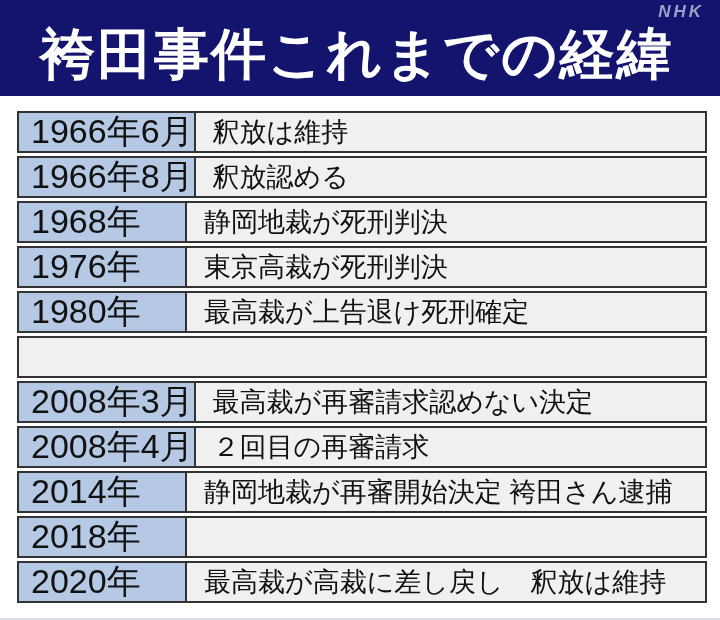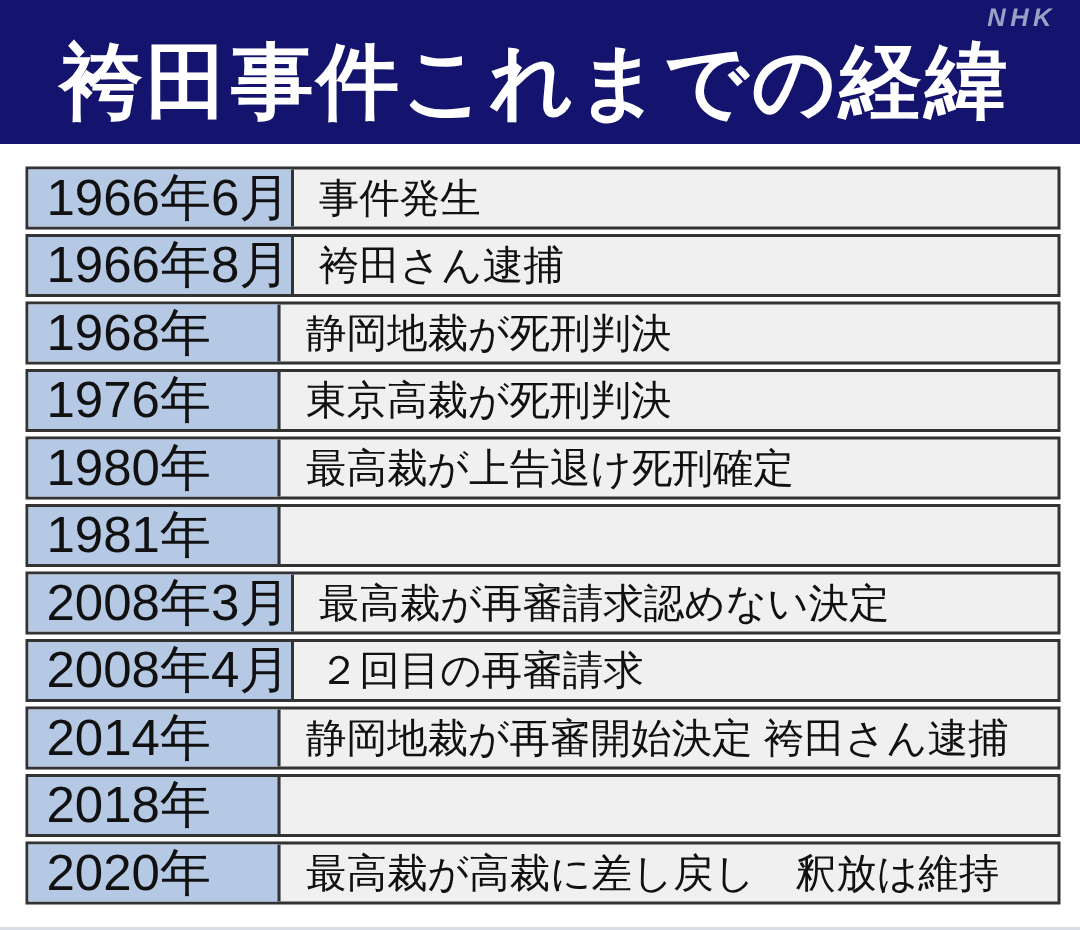--- a/index.html
+++ b/index.html
@@ -87,45 +87,44 @@
 <body>
 
 <div class="header">
   <div class="title">袴田事件これまでの経緯</div>
   <div class="nhk-logo">NHK</div>
 </div>
 
 <div class="timeline-table">
   <div class="timeline-row">
     <div class="year-cell">1966年6月</div>
-    <div class="event-cell">事件発生</div>
+    <div class="event-cell">釈放は維持</div>
   </div>
 
   <div class="timeline-row">
     <div class="year-cell">1966年8月</div>
-    <div class="event-cell">袴田さん逮捕</div>
+    <div class="event-cell">釈放認める</div>
   </div>
 
   <div class="timeline-row">
     <div class="year-cell">1968年</div>
     <div class="event-cell">静岡地裁が死刑判決</div>
   </div>
 
   <div class="timeline-row">
     <div class="year-cell">1976年</div>
     <div class="event-cell">東京高裁が死刑判決</div>
   </div>
 
   <div class="timeline-row">
     <div class="year-cell">1980年</div>
     <div class="event-cell">最高裁が上告退け死刑確定</div>
   </div>
 
   <div class="timeline-row">
-    <div class="year-cell">1981年</div>
   </div>
 
   <div class="timeline-row">
     <div class="year-cell">2008年3月</div>
     <div class="event-cell">最高裁が再審請求認めない決定</div>
   </div>
 
   <div class="timeline-row">
     <div class="year-cell">2008年4月</div>
     <div class="event-cell">２回目の再審請求</div>

